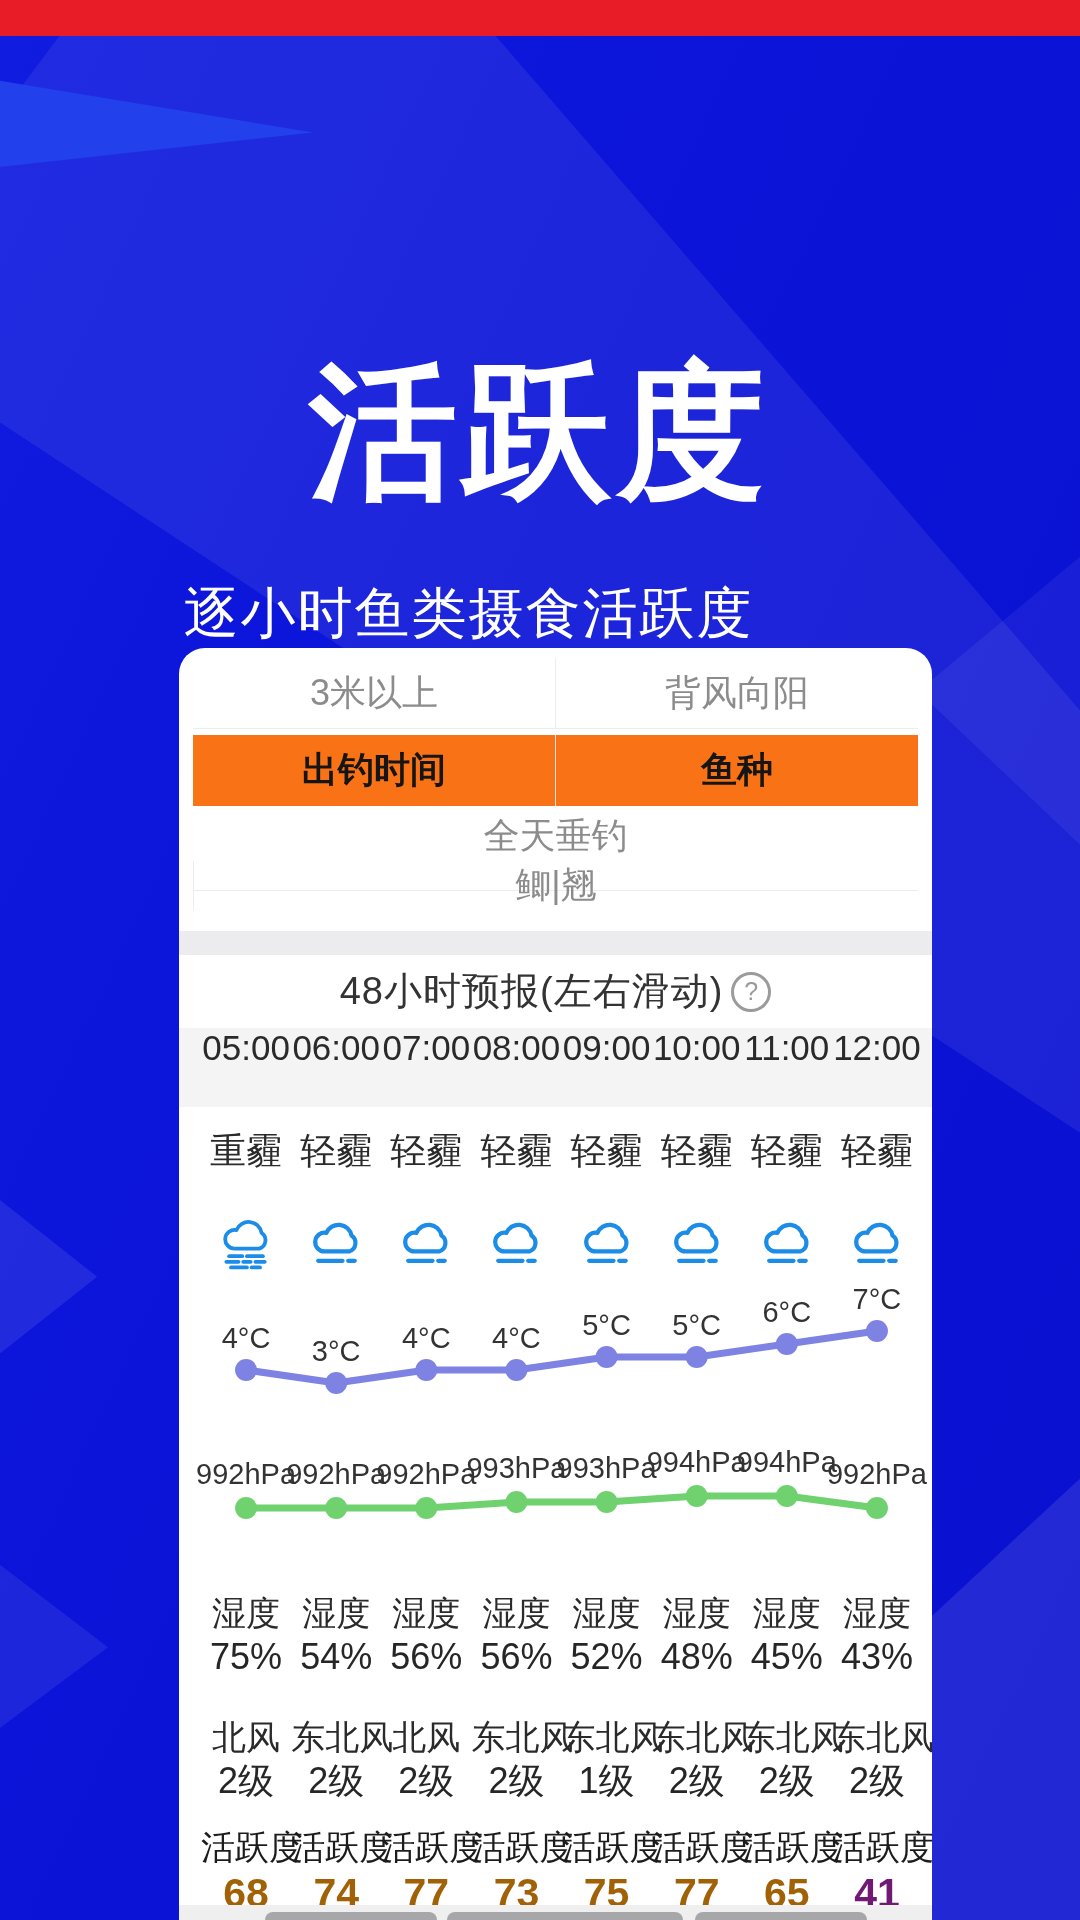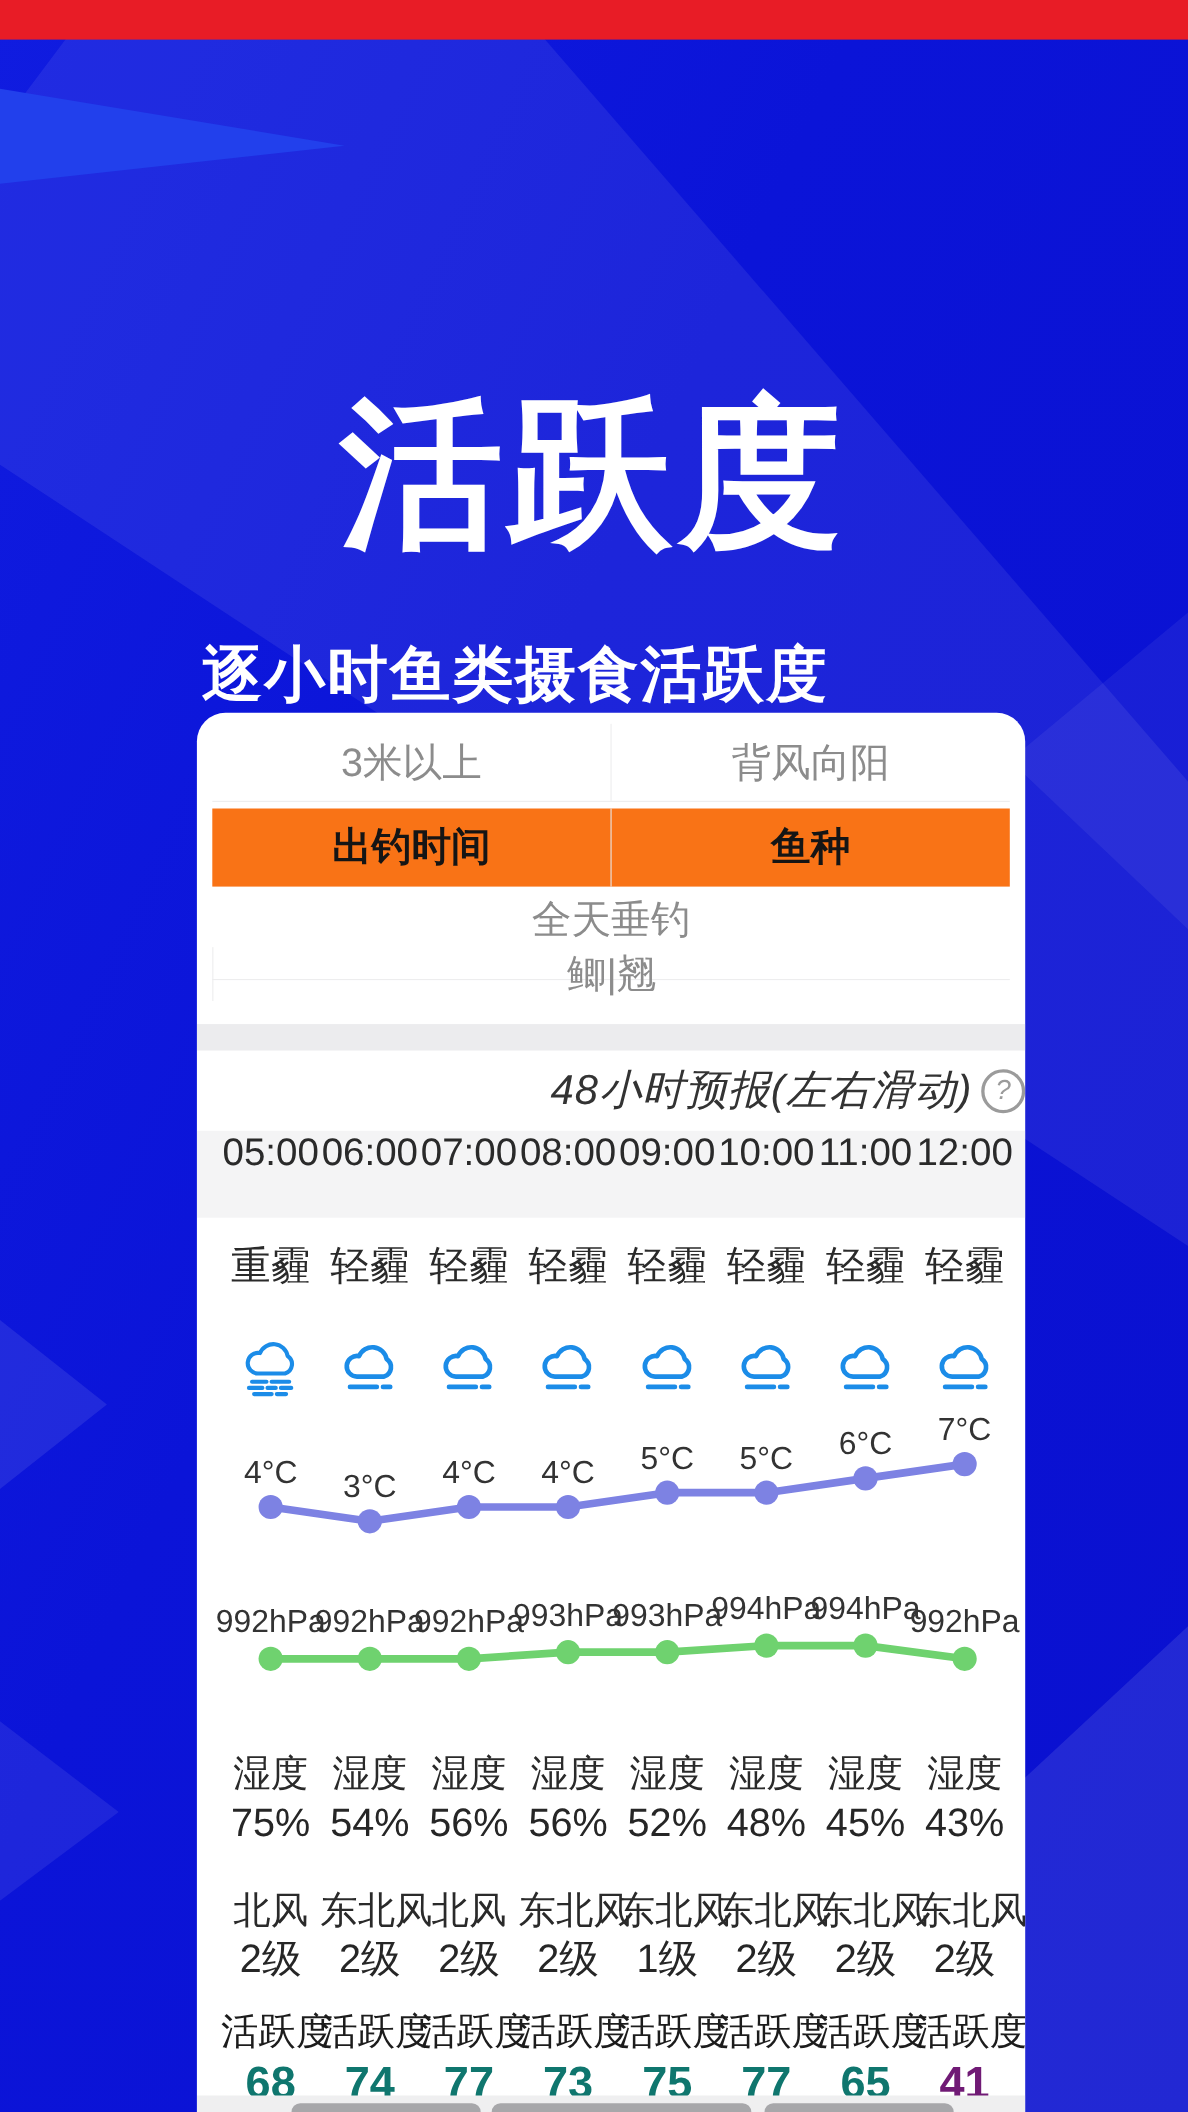--- a/index.html
+++ b/index.html
@@ -17,21 +17,21 @@
   .bg-poly.p6{background:rgba(255,255,255,0.06);clip-path:polygon(100% 29%,100% 44%,85% 36%);}
 
   .status-bar{position:absolute;left:0;top:0;width:1080px;height:36px;background:#e81c26;}
 
   .hero-title{
     position:absolute;left:0;top:358px;width:1080px;text-align:center;
     color:#ffffff;font-size:148px;font-weight:bold;letter-spacing:6px;line-height:1;
   }
   .hero-subtitle{
     position:absolute;left:0;top:580px;width:937px;text-align:center;
-    color:#ffffff;font-size:55px;font-weight:700;letter-spacing:2px;line-height:1.2;
+    color:#ffffff;font-size:55px;font-weight:400;letter-spacing:2px;line-height:1.2;
   }
 
   .card{
     position:absolute;left:179px;top:648px;width:753px;height:1272px;
     background:#ffffff;border-radius:26px 26px 0 0;overflow:hidden;
   }
 
   
   .info-table{padding:10px 14px;}
   .info-row{display:flex;height:70px;align-items:stretch;border-bottom:1px solid #ededee;}
@@ -39,21 +39,21 @@
   .info-cell{flex:1;display:flex;align-items:center;justify-content:center;
     font-size:36px;color:#8c8c8c;}
   .info-cell.right{border-left:1px solid #ededee;}
   .info-row.header .info-cell{color:#151515;font-weight:bold;}
   .info-row.header .info-cell.right{border-left-color:#e7e7e9;}
   .info-row.last{height:78px;flex-direction:column;}
 
   .card-spacer{height:30px;}
   .card-divider{height:24px;background:#ececee;}
 
-  .forecast-title-row{height:73px;display:flex;align-items:center;justify-content:flex-end;font-style:italic;}
+  .forecast-title-row{height:73px;display:flex;align-items:center;justify-content:center;}
   .forecast-title{font-size:38px;color:#333333;letter-spacing:1px;}
   .help-badge{
     width:40px;height:40px;margin-left:8px;border:3px solid #9b9b9b;border-radius:50%;
     display:flex;align-items:center;justify-content:center;
     font-size:25px;color:#9b9b9b;box-sizing:border-box;
   }
 
   .band{display:flex;padding-left:22px;padding-right:10px;}
   .band .cell{width:90.125px;flex:0 0 auto;text-align:center;overflow:visible;white-space:nowrap;}
 
@@ -69,21 +69,21 @@
   .chart-svg{display:block;}
 
   .pair-band{box-sizing:border-box;}
   .lbl-row .cell{font-size:34px;color:#2a2a2a;height:42px;line-height:42px;}
   .val-row .cell{font-size:36px;color:#262626;height:46px;line-height:46px;}
   .wind-gap{height:36px;}
   .hum-gap{height:30px;}
   .act-gap{height:22px;}
   .act-lbl .cell{font-size:34px;color:#1c1c1c;height:42px;line-height:42px;}
   .act-val .cell{font-size:41px;font-weight:bold;height:50px;line-height:50px;}
-  .act-val .cell.good{color:#0f766e;}
+  .act-val .cell.good{color:#a16207;}
   .act-val .cell.low{color:#701a75;}
 
   .bottom-strip{position:absolute;left:0;bottom:0;width:753px;height:15px;background:#efeff0;}
   .bottom-btn{position:absolute;top:7px;height:22px;background:#a7a7aa;border-radius:8px 8px 0 0;}
   .bottom-btn.b1{left:86px;width:172px;}
   .bottom-btn.b2{left:268px;width:236px;}
   .bottom-btn.b3{left:516px;width:172px;}
 </style>
 </head>
 <body>

